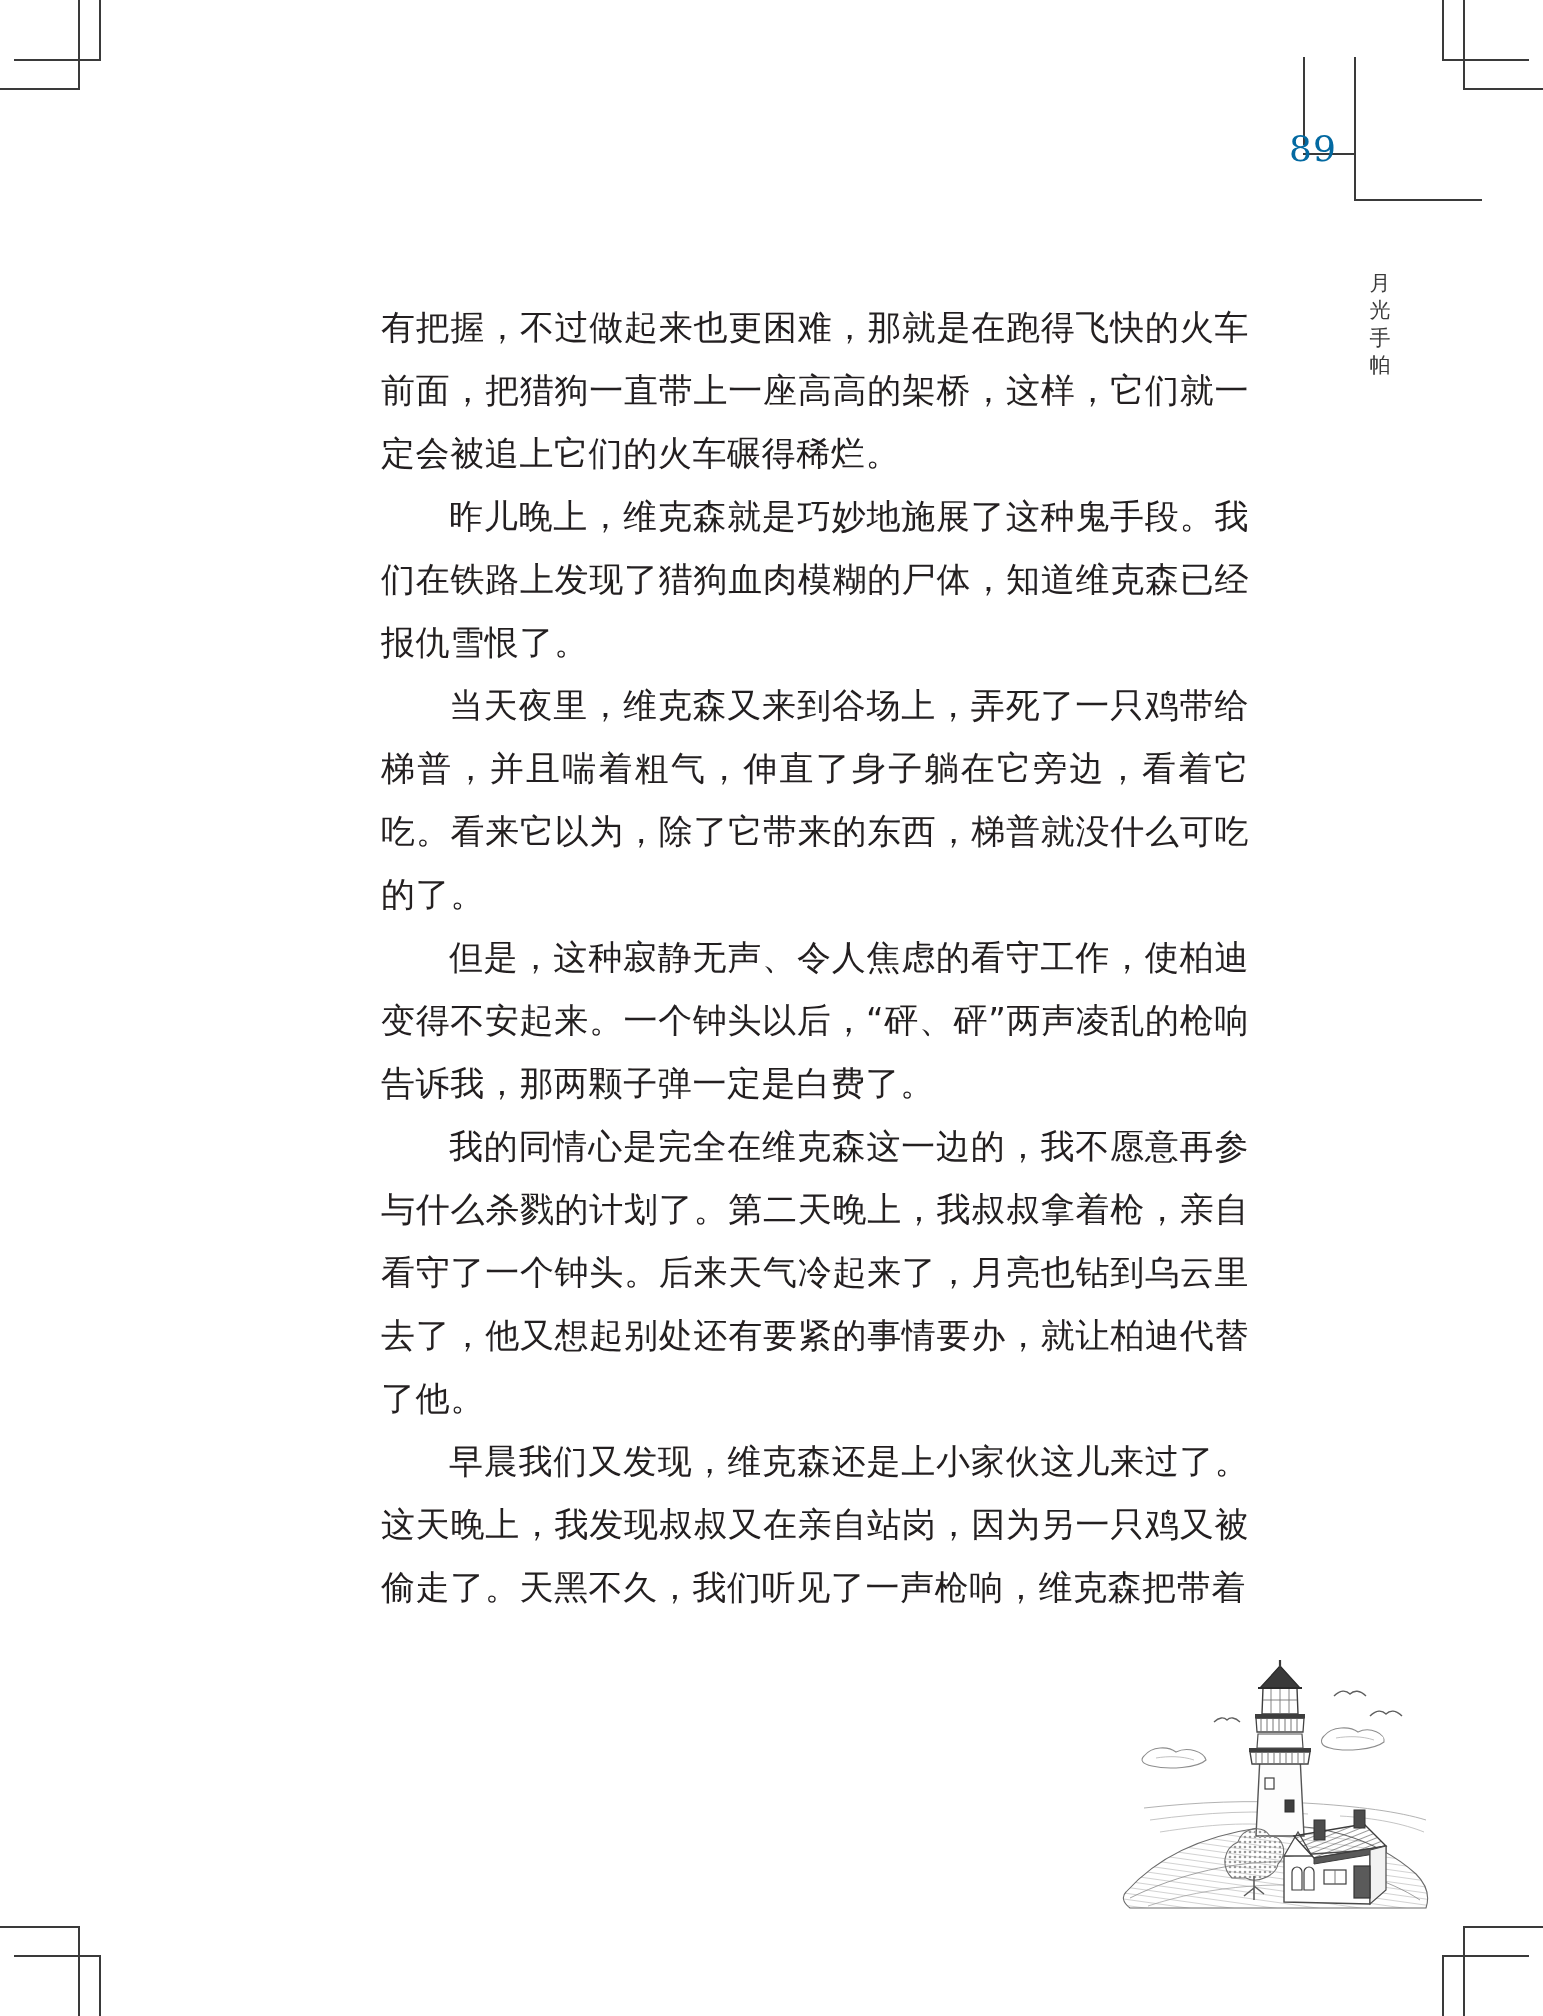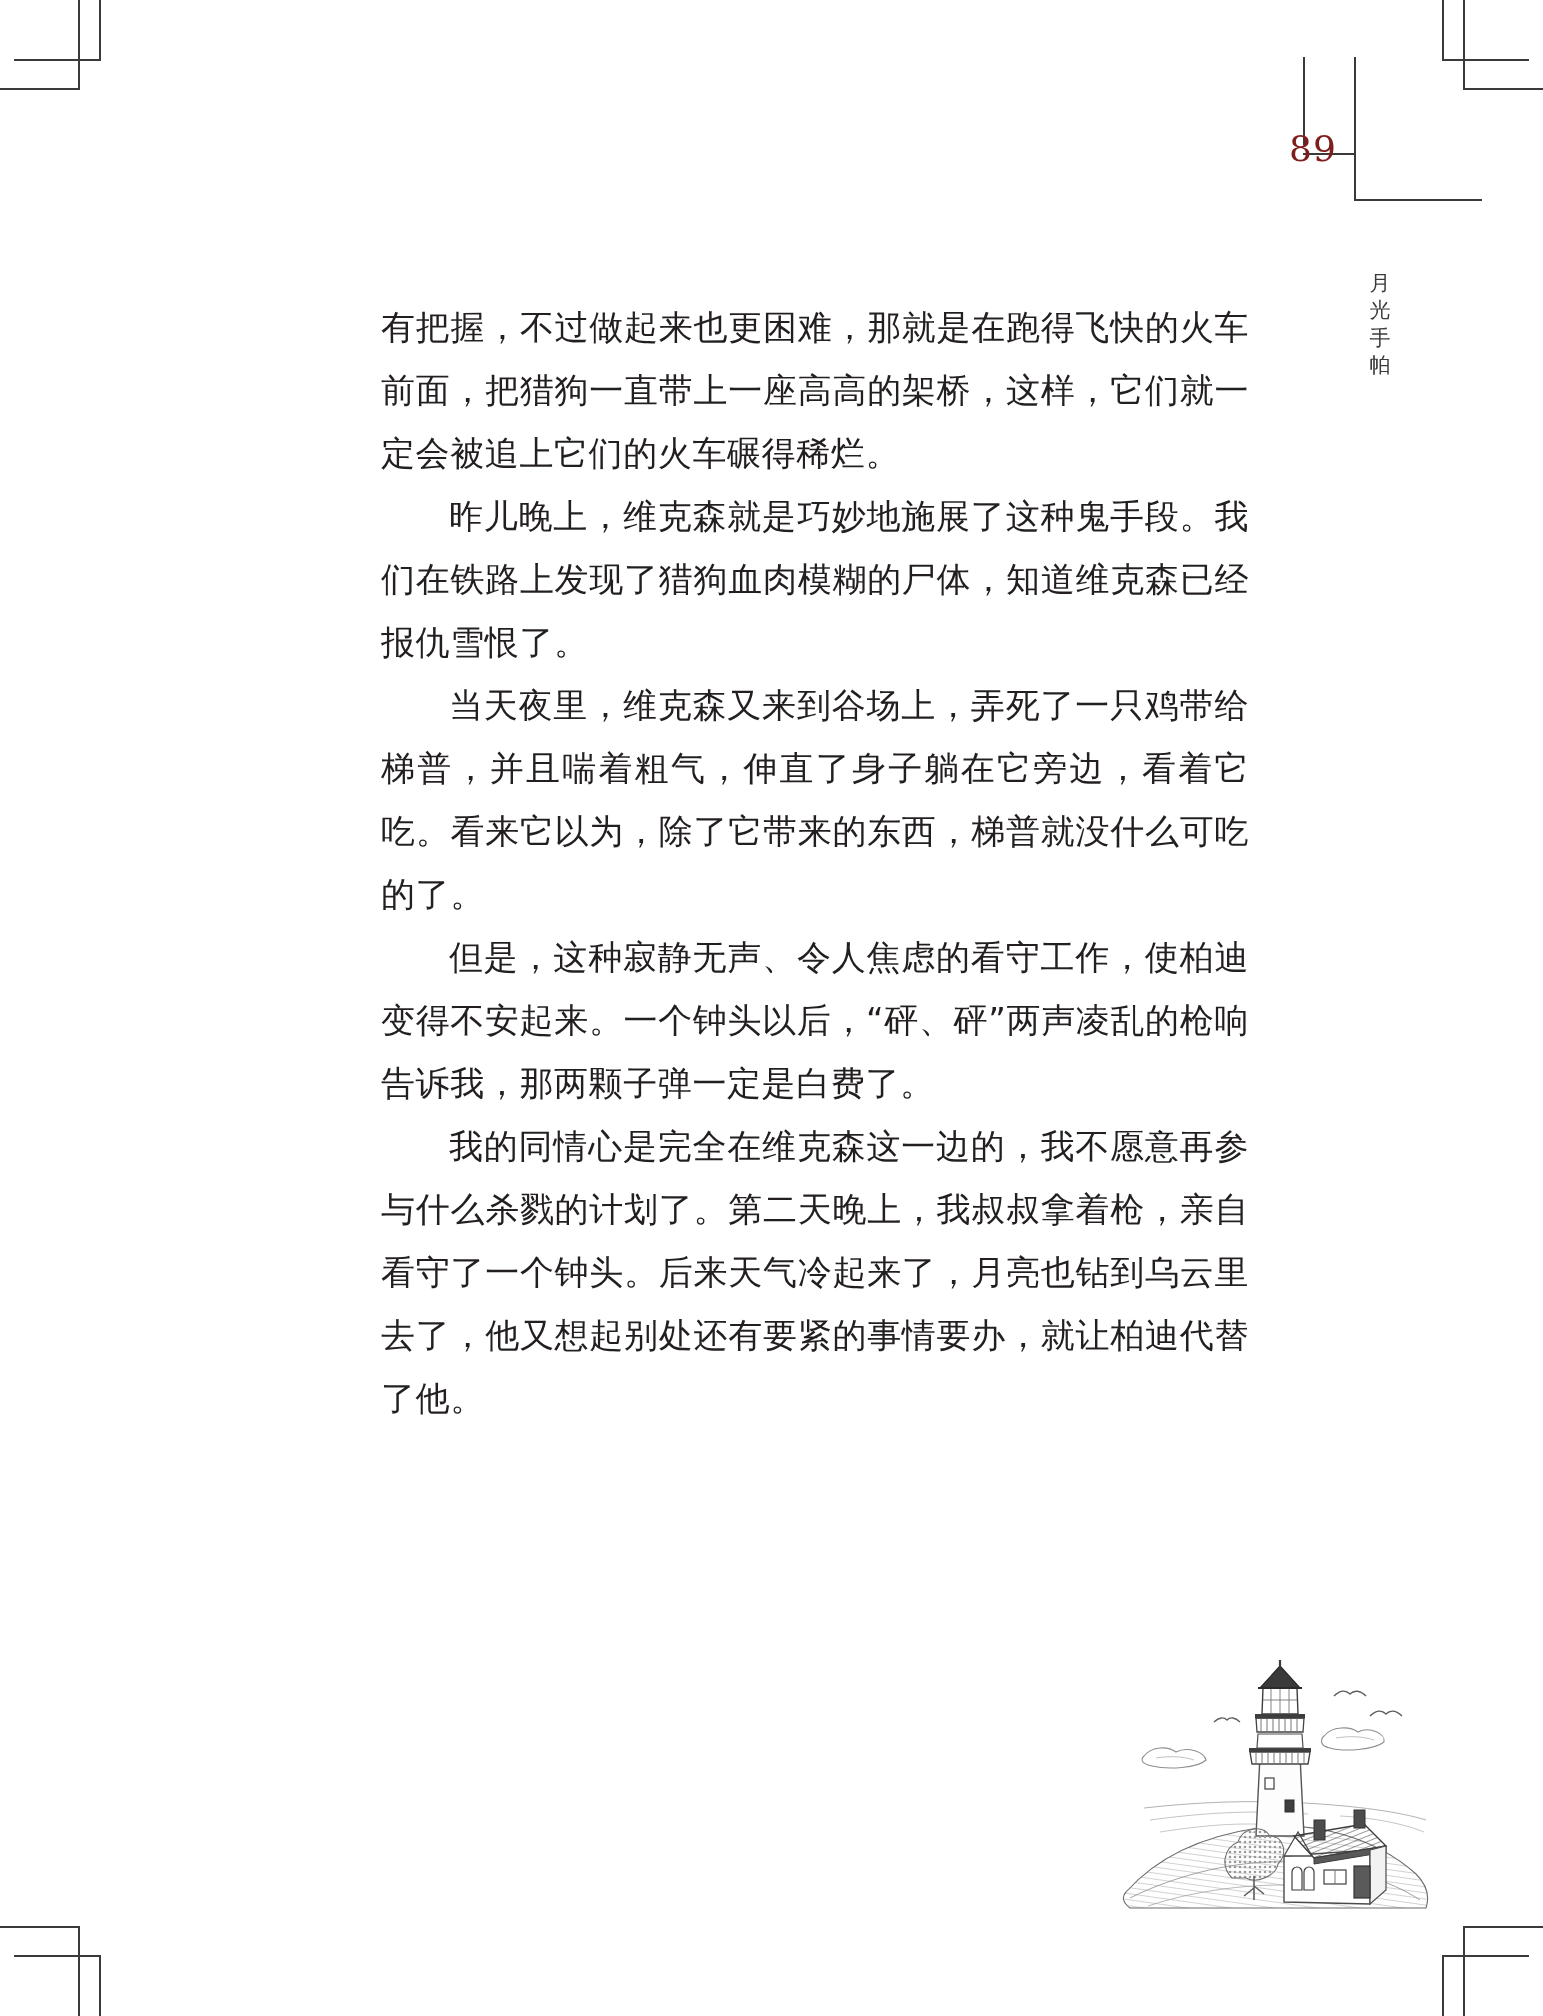--- a/index.html
+++ b/index.html
@@ -56,21 +56,21 @@
   #crop-br .v2 { right: 99px;  bottom: 0px;  width: 2px;  height: 61px; }
 
   
   #page-number {
     position: absolute;
     left: 1289px;
     top: 131px;
     font-family: "DejaVu Serif", "Liberation Serif", serif;
     font-size: 36px;
     letter-spacing: 1px;
-    color: #7f1d1d;
+    color: #0369a1;
     line-height: 1;
   }
 
   #header-rule {
     position: absolute;
     left: 1354px;
     top: 57px;
     width: 2px;
     height: 144px;
     background: #3a3a3a;
@@ -193,20 +193,21 @@
   <span>手</span>
   <span>帕</span>
 </div>
 
 <div id="body-text">
   <p class="para">有把握，不过做起来也更困难，那就是在跑得飞快的火车前面，把猎狗一直带上一座高高的架桥，这样，它们就一定会被追上它们的火车碾得稀烂。</p>
   <p class="para indent">昨儿晚上，维克森就是巧妙地施展了这种鬼手段。我们在铁路上发现了猎狗血肉模糊的尸体，知道维克森已经报仇雪恨了。</p>
   <p class="para indent">当天夜里，维克森又来到谷场上，弄死了一只鸡带给梯普，并且喘着粗气，伸直了身子躺在它旁边，看着它吃。看来它以为，除了它带来的东西，梯普就没什么可吃的了。</p>
   <p class="para indent">但是，这种寂静无声、令人焦虑的看守工作，使柏迪变得不安起来。一个钟头以后，“砰、砰”两声凌乱的枪响告诉我，那两颗子弹一定是白费了。</p>
   <p class="para indent">我的同情心是完全在维克森这一边的，我不愿意再参与什么杀戮的计划了。第二天晚上，我叔叔拿着枪，亲自看守了一个钟头。后来天气冷起来了，月亮也钻到乌云里去了，他又想起别处还有要紧的事情要办，就让柏迪代替了他。</p>
+  <p class="para indent">早晨我们又发现，维克森还是上小家伙这儿来过了。这天晚上，我发现叔叔又在亲自站岗，因为另一只鸡又被偷走了。天黑不久，我们听见了一声枪响，维克森把带着</p>
 </div>
 
 <div id="illustration">
   <svg viewBox="0 0 330 300" xmlns="http://www.w3.org/2000/svg">
     <defs>
       <pattern id="hatch" width="6" height="6" patternUnits="userSpaceOnUse" patternTransform="rotate(8)">
         <line x1="0" y1="0" x2="6" y2="0" stroke="#8e8e8e" stroke-width="0.8"></line>
       </pattern>
       <pattern id="hatchDark" width="4" height="4" patternUnits="userSpaceOnUse" patternTransform="rotate(10)">
         <line x1="0" y1="0" x2="4" y2="0" stroke="#5a5a5a" stroke-width="1"></line>

